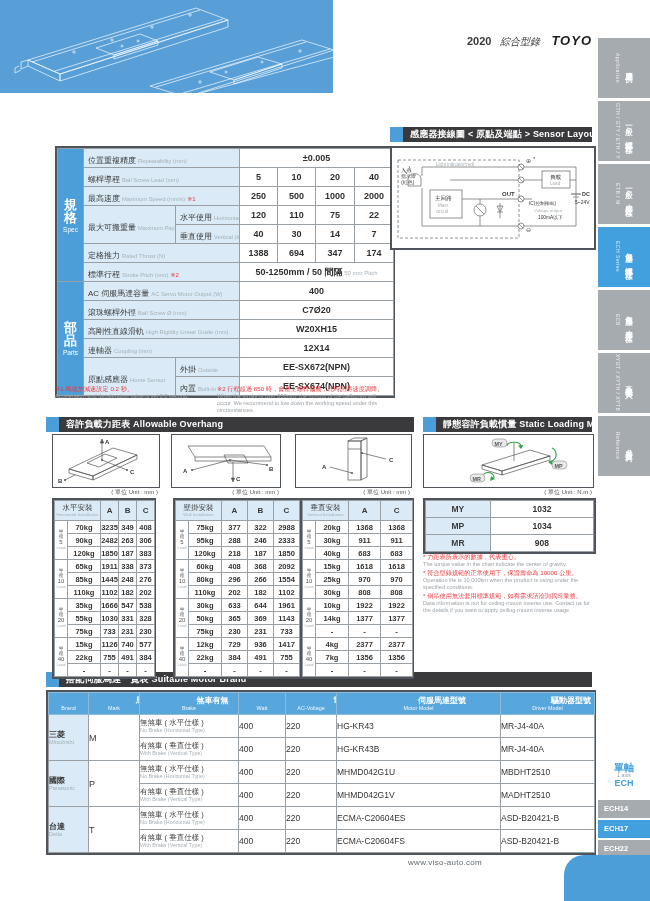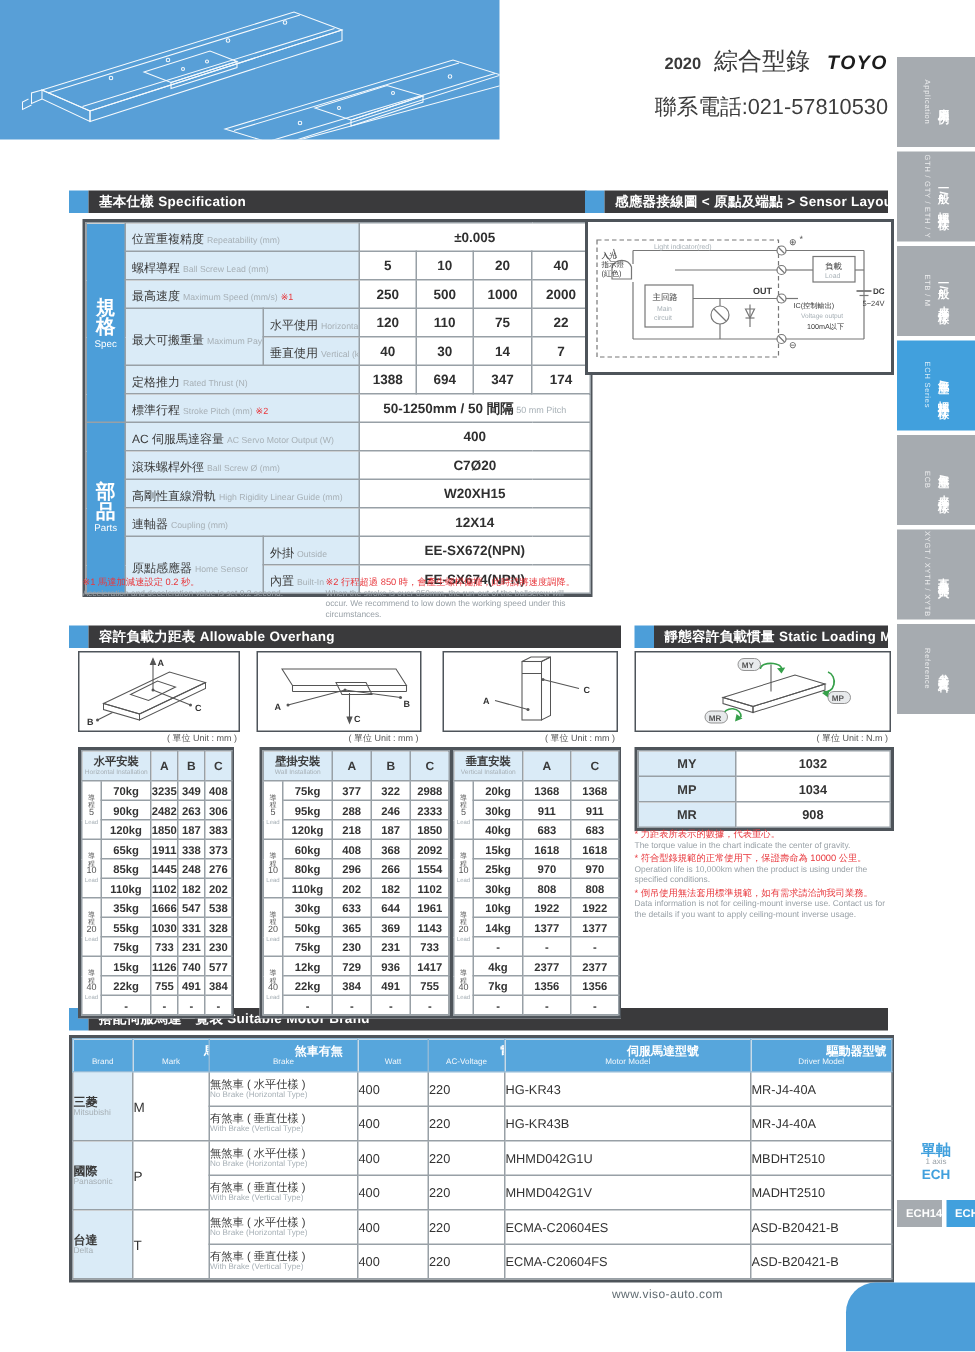--- a/index.html
+++ b/index.html
@@ -6,21 +6,21 @@
   .page{position:relative;width:650px;height:901px;background:#fff;overflow:hidden;
         font-family:"Liberation Sans","DejaVu Sans",sans-serif;color:#333;}
 
   
   .hero{position:absolute;left:0;top:0;width:333px;height:93px;background:#589fd7;}
   .hero svg{display:block;}
 
   
   .brandline{position:absolute;left:300px;top:31px;width:292px;text-align:right;white-space:nowrap;}
   .b-year{font-size:11px;font-weight:bold;color:#3a3a3a;}
-  .b-cat{font-size:16px;color:#3a3a3a;margin-left:4px;}
+  .b-cat{font-size:10px;color:#3a3a3a;margin-left:4px;font-style:italic;}
   .b-logo{font-size:13px;font-weight:900;font-style:italic;letter-spacing:1px;color:#1c1c1c;margin-left:7px;}
   .phone{position:absolute;left:300px;top:62px;width:292px;text-align:right;font-size:14.5px;color:#3c3c3c;}
 
   
   .sidebar{position:absolute;top:38px;right:0;width:52px;display:flex;flex-direction:column;gap:3px;}
   .side-tab{height:60px;background:#a6abb0;display:flex;align-items:center;justify-content:center;gap:3px;cursor:pointer;}
   .side-tab.active{background:#41a0dd;}
   .tab-zh{writing-mode:vertical-rl;color:#fff;font-size:7.5px;font-weight:bold;letter-spacing:1.5px;}
   .tab-en{writing-mode:vertical-rl;color:rgba(255,255,255,.8);font-size:5px;letter-spacing:.5px;}
 
@@ -69,21 +69,21 @@
   #oh-d2{left:171px;width:108px;}
   #oh-d3{left:295px;width:115px;}
   .mo-d{position:absolute;left:423px;top:434px;width:169px;height:52px;border:1.5px solid #4e545a;background:#fff;}
   .unit{position:absolute;top:488px;font-size:6px;color:#555;text-align:right;}
   #u1{left:52px;width:106px;} #u2{left:171px;width:108px;} #u3{left:295px;width:115px;} #u4{left:423px;width:169px;}
 
   
   .oh-wrap{position:absolute;top:498px;border:2px solid #4e545a;background:#fff;}
   #oh-t1{left:52px;width:100px;} #oh-t2{left:173px;width:124px;} #oh-t3{left:300px;width:110px;}
   .oh-title{background:#daebf7;height:19px;}
-  .oh-title-zh{font-size:7.5px;font-weight:bold;color:#3a3a3a;line-height:9px;}
+  .oh-title-zh{font-size:7.5px;font-weight:normal;color:#3a3a3a;line-height:9px;}
   .oh-title-en{font-size:4.4px;color:#a7b0b6;font-weight:normal;line-height:6px;}
   .oh-col{background:#daebf7;font-size:8px;font-weight:bold;color:#3a3a3a;}
   .oh-table td{height:12px;text-align:center;font-size:7.5px;font-weight:bold;color:#333;}
   .oh-lead{background:#fff;vertical-align:middle;}
   .lead-zh{font-size:4.6px;line-height:4.8px;color:#555;font-weight:normal;}
   .lead-num{font-size:6px;line-height:6px;color:#555;font-weight:normal;}
   .lead-en{font-size:4px;line-height:5px;color:#a7b0b6;font-weight:normal;}
 
   
   .mo-wrap{position:absolute;left:423px;top:498px;width:169px;border:2px solid #4e545a;background:#fff;}
@@ -104,21 +104,21 @@
   .mark-cell{font-size:9px;color:#333;}
   .brake-zh{font-size:7.5px;color:#3a3a3a;line-height:9px;}
   .brake-en{font-size:5.4px;color:#a7b0b6;line-height:7px;}
   .num-cell{font-size:8.5px;color:#333;}
 
   
   .ech-block{position:absolute;right:0;top:762px;width:52px;text-align:center;line-height:1.1;}
   .ech-zh{color:#41a0dd;font-weight:bold;font-size:10px;}
   .ech-axis{color:#9aa2a8;font-size:5.4px;}
   .ech-code{color:#41a0dd;font-weight:bold;font-size:9px;}
-  .ech-tabs{position:absolute;right:0;top:800px;width:52px;display:flex;flex-direction:row;gap:2.5px;}
+  .ech-tabs{position:absolute;right:0;top:800px;width:52px;display:flex;flex-direction:column;gap:2.5px;}
   .ech-tab{height:17.5px;background:#a6abb0;color:#fff;font-size:7.5px;font-weight:bold;
            display:flex;align-items:center;padding-left:6px;cursor:pointer;}
   .ech-tab.active{background:#41a0dd;}
   .website{position:absolute;left:408px;top:858px;font-size:8px;color:#5f6a70;letter-spacing:.3px;}
   .corner{position:absolute;right:0;bottom:0;width:86px;height:46px;background:#4c9ed9;border-top-left-radius:20px;}
 
   svg text{font-family:"Liberation Sans","DejaVu Sans",sans-serif;}
 </style>
 </head>
 <body>
@@ -155,21 +155,20 @@
           <circle cx="300" cy="51" r="1.2"></circle>
       </g>
     </svg>
   </div>
 
   <div class="brandline">
     <span class="b-year">2020</span>
     <span class="b-cat">綜合型錄</span>
     <span class="b-logo">TOYO</span>
   </div>
-  <div class="phone">聯系電話:021-57810530</div>
 
   <div class="sidebar" id="sidebar">
       <div class="side-tab">
         <span class="tab-en">Application</span>
         <span class="tab-zh">應用例</span>
       </div>
       <div class="side-tab">
         <span class="tab-en">GTH / GTY / ETH / Y</span>
         <span class="tab-zh">一般 / 螺桿仕樣</span>
       </div>
@@ -188,26 +187,20 @@
       <div class="side-tab">
         <span class="tab-en">XYGT / XYTH / XYTB</span>
         <span class="tab-zh">直交機器人</span>
       </div>
       <div class="side-tab">
         <span class="tab-en">Reference</span>
         <span class="tab-zh">參考資料</span>
       </div>
     </div>
 
-  <div class="sec-head" id="spec-head">
-    <div class="sq"></div>
-    <div class="bar">
-        <span>基本仕樣 Specification</span>
-      </div>
-  </div>
   <div class="sec-head" id="sensor-head">
     <div class="sq"></div>
     <div class="bar">
         <span>感應器接線圖 &lt; 原點及端點 &gt; Sensor Layout</span>
       </div>
   </div>
   <div class="sec-head" id="overhang-head">
     <div class="sq"></div>
     <div class="bar">
         <span>容許負載力距表 Allowable Overhang</span>

